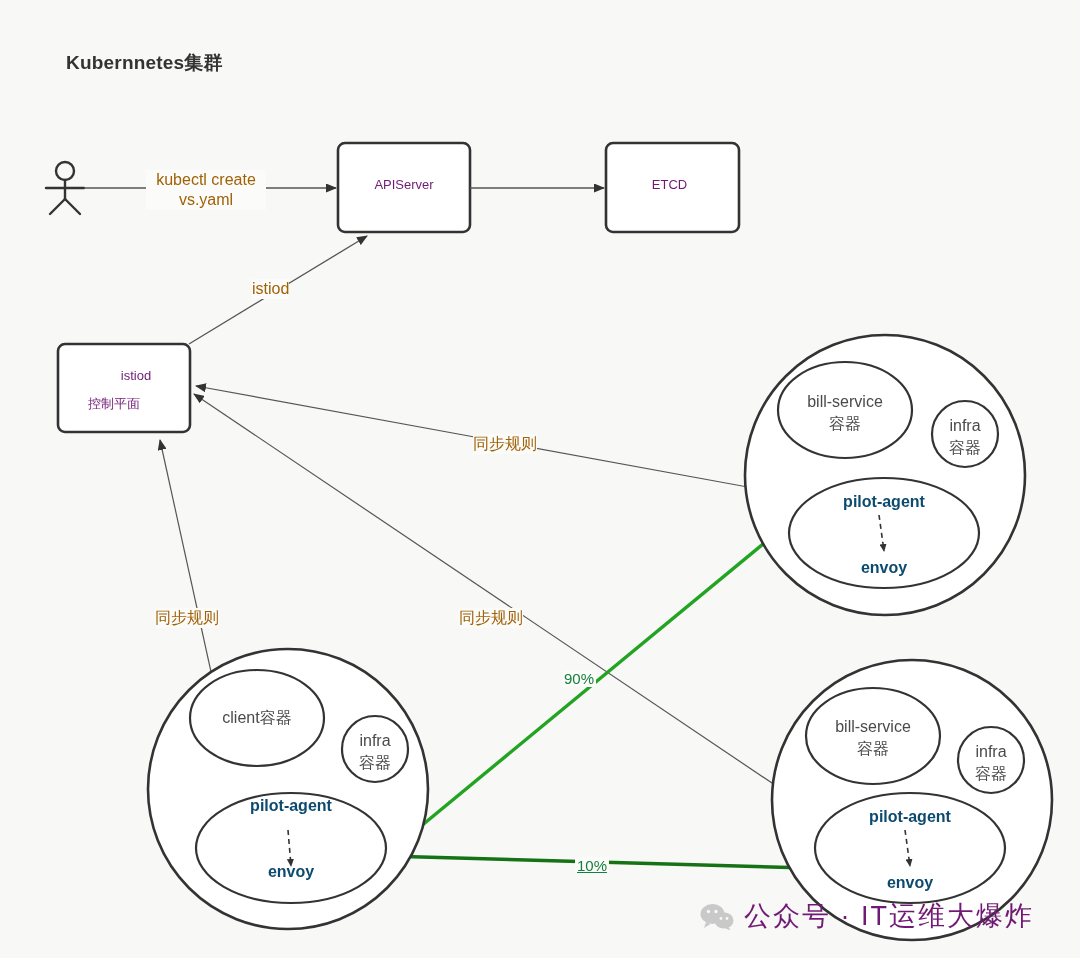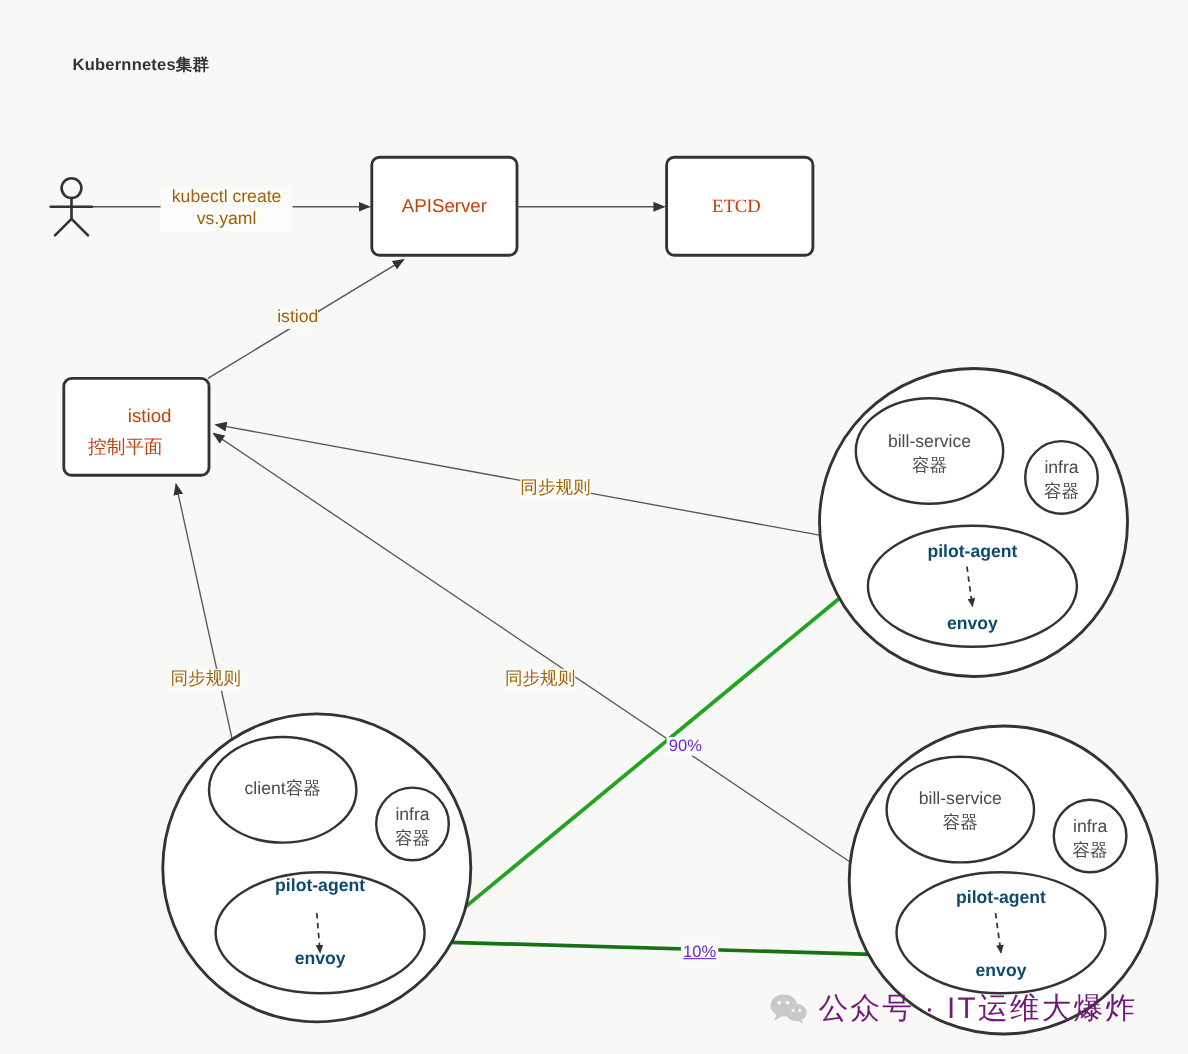--- a/index.html
+++ b/index.html
@@ -19,63 +19,62 @@
     position: absolute;
     left: 0;
     top: 0;
     width: 1080px;
     height: 958px;
   }
   .title {
     position: absolute;
     left: 66px;
     top: 50px;
-    font-size: 15px;
+    font-size: 19px;
     font-weight: bold;
     color: #333333;
     letter-spacing: 0.2px;
   }
   .lbl {
     position: absolute;
     font-size: 16px;
     color: #a16207;
     white-space: nowrap;
     background: #fbfbfa;
     line-height: 1.25;
     text-align: center;
   }
   .box-label {
     position: absolute;
-    font-size: 17px;
-    color: #c2410c;
+    font-size: 13px;
+    color: #701a75;
     text-align: center;
     white-space: nowrap;
     line-height: 1.3;
   }
   .node-label {
     position: absolute;
     font-size: 16px;
     color: #4a4a4a;
     text-align: center;
     white-space: nowrap;
     line-height: 1.35;
   }
   .node-label.bold {
     font-weight: bold;
     color: #0c4a6e;
   }
   .edge-label {
     position: absolute;
     font-size: 15px;
-    color: #6d28d9;
+    color: #15803d;
     background: #fbfbfa;
     padding: 0 2px;
     white-space: nowrap;
     text-align: left;
-    margin-left: 44px;
   }
   .watermark {
     position: absolute;
     left: 700px;
     top: 898px;
     display: flex;
     align-items: center;
     gap: 10px;
     color: #701a75;
     font-size: 27px;
@@ -153,21 +152,21 @@
     <g>
       <circle cx="912" cy="800" r="140" fill="#ffffff" stroke="#333333" stroke-width="2.6"></circle>
       <ellipse cx="873" cy="736" rx="67" ry="48" fill="#ffffff" stroke="#333333" stroke-width="2.2"></ellipse>
       <circle cx="991" cy="760" r="33" fill="#ffffff" stroke="#333333" stroke-width="2.2"></circle>
       <ellipse cx="910" cy="848" rx="95" ry="55" fill="#ffffff" stroke="#333333" stroke-width="2.2"></ellipse>
       <line x1="905" y1="830" x2="910" y2="866" stroke="#333333" stroke-width="1.6" stroke-dasharray="5,4" marker-end="url(#arrow-small)"></line>
     </g>
   </svg>
 
   <div class="box-label" style="left:338px; top:177px; width:132px;">APIServer</div>
-  <div class="box-label" style="left:606px; top:177px; width:127px;font-family:Liberation Serif, serif;">ETCD</div>
+  <div class="box-label" style="left:606px; top:177px; width:127px;">ETCD</div>
   <div class="box-label" style="left:58px; top:368px; width:156px;">istiod</div>
   <div class="box-label" style="left:58px; top:396px; width:112px;">控制平面</div>
 
   <div class="lbl" style="left:146px; top:170px; width:120px;">kubectl create</div>
   <div class="lbl" style="left:146px; top:190px; width:120px;">vs.yaml</div>
 
   <div class="lbl" style="left:252px; top:279px;">istiod</div>
 
   <div class="lbl" style="left:473px; top:434px;">同步规则</div>
   <div class="lbl" style="left:155px; top:608px;">同步规则</div>

